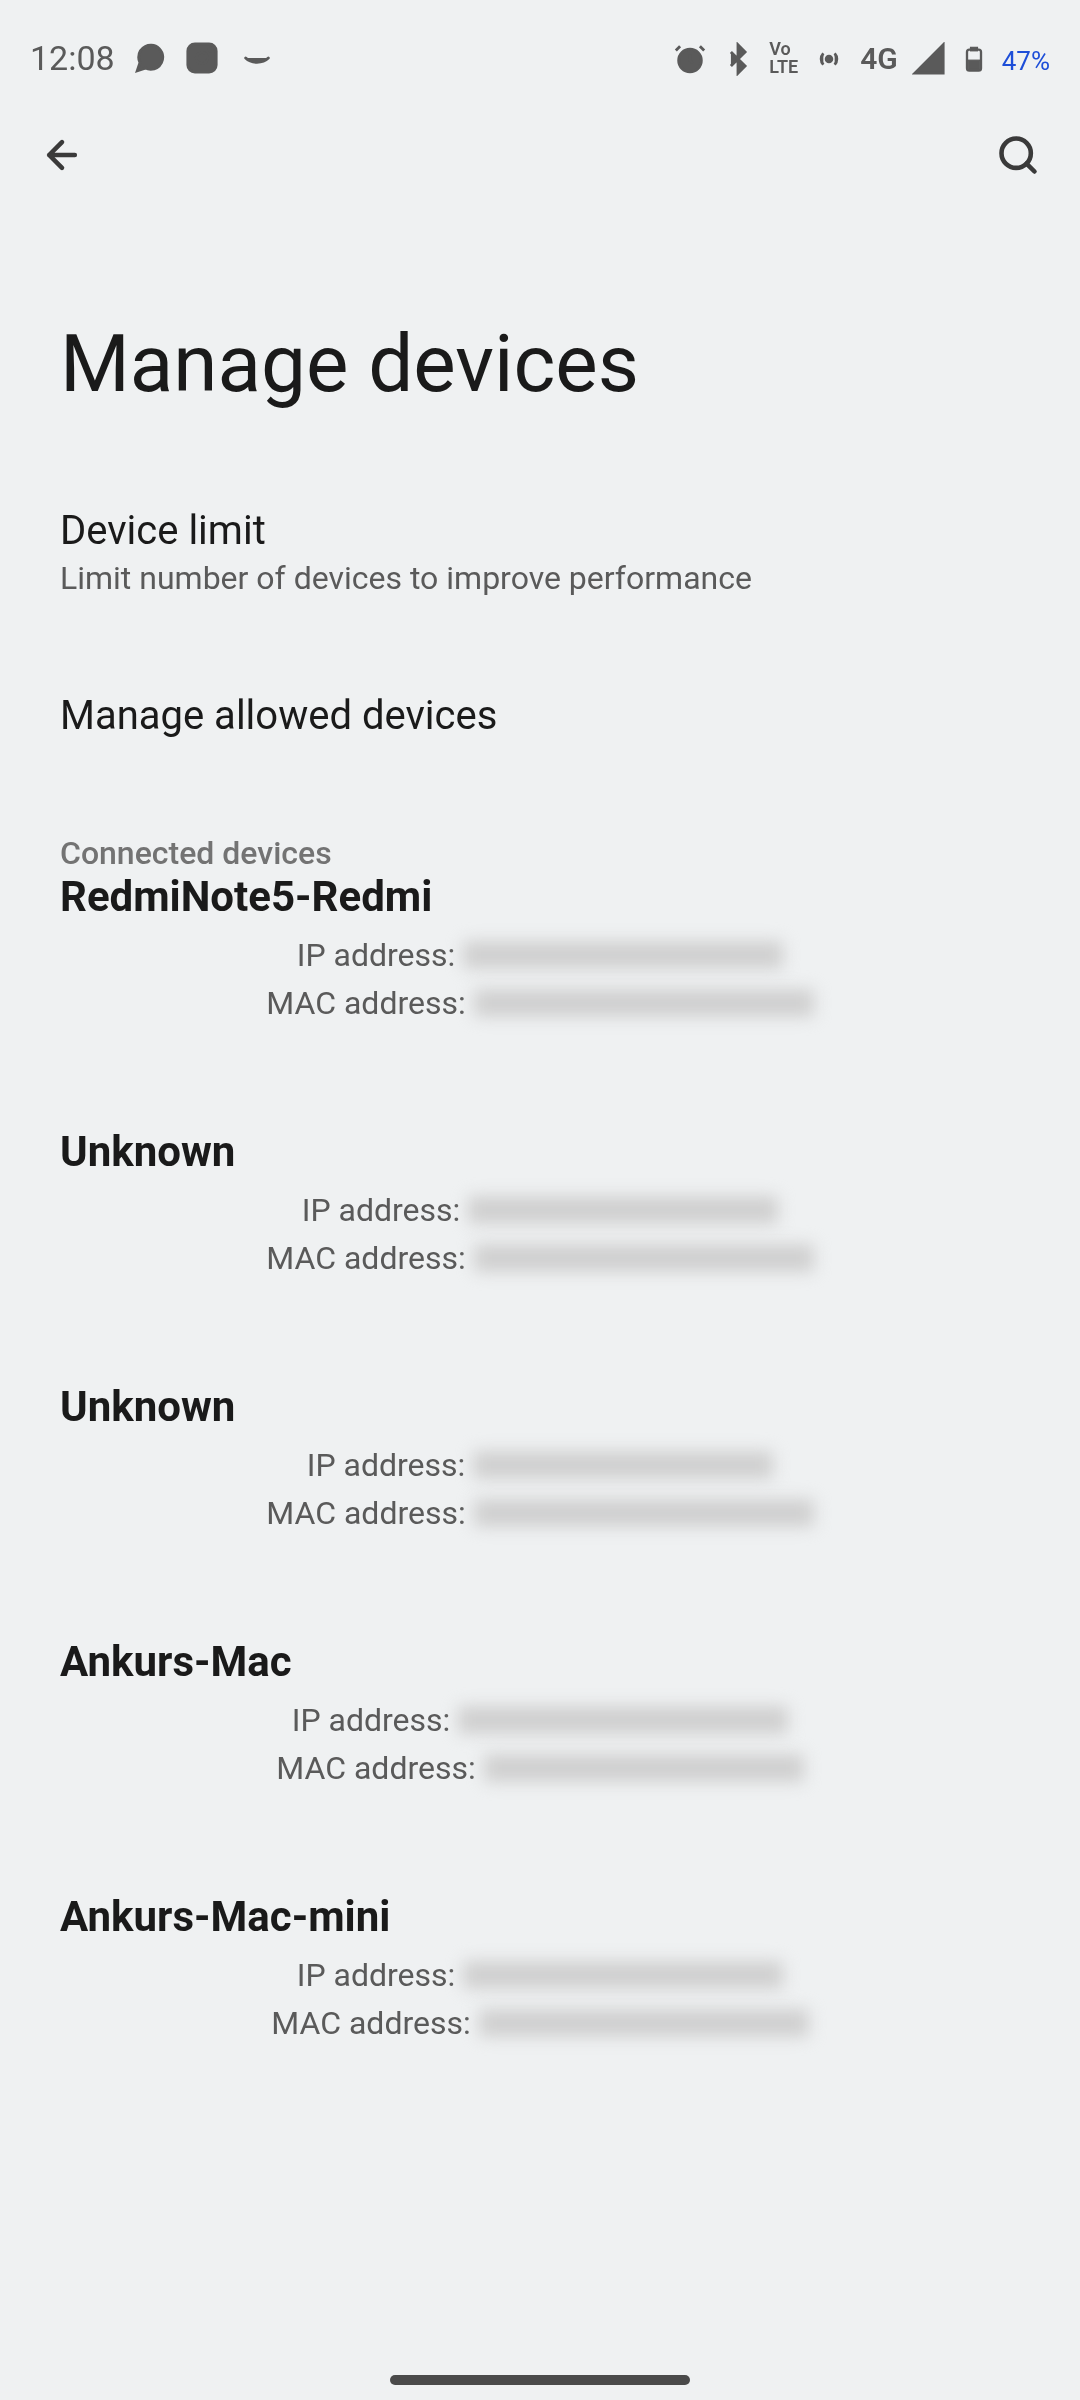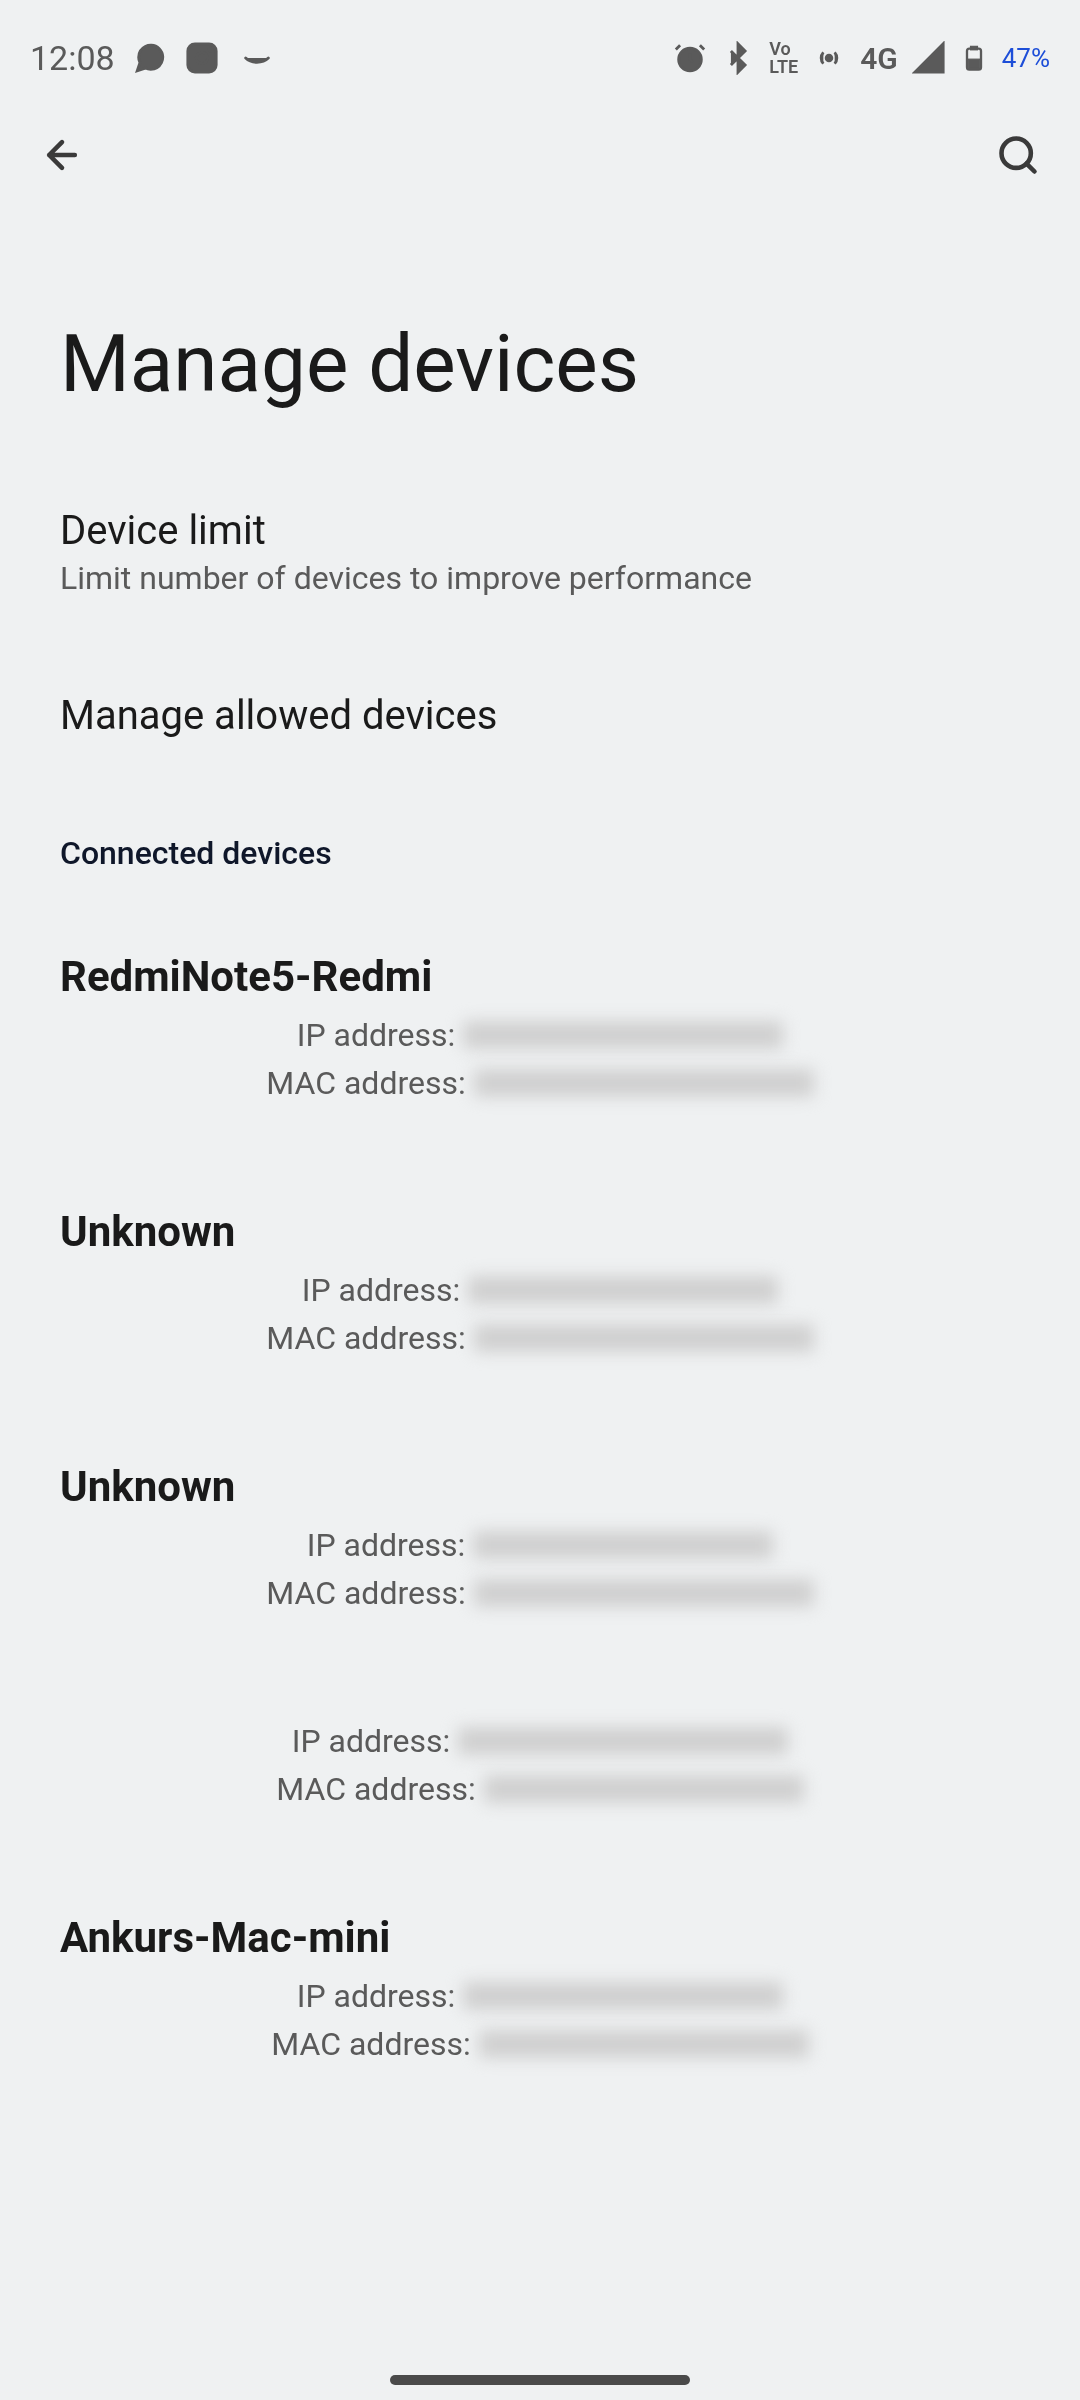--- a/index.html
+++ b/index.html
@@ -26,21 +26,21 @@
       color: #4a4a4a;
       margin-top: 19px;
     }
     .status-left {
       display: flex;
       align-items: center;
       gap: 18px;
     }
     .status-right {
       display: flex;
-      align-items: center;
+      align-items: flex-end;
       gap: 14px;
     }
     .status-time {
       font-size: 34px;
       font-weight: 400;
       color: #5a5a5a;
     }
     .status-icon-svg {
       width: 34px;
       height: 34px;
@@ -86,22 +86,21 @@
       margin-bottom: 5px;
     }
     .settings-item-subtitle {
       font-size: 32px;
       font-weight: 400;
       color: #5a5a5a;
     }
     .section-header {
       font-size: 32px;
       font-weight: 500;
-      color: #0f172a;
-      margin-bottom: 80px;
+      color: #737373;
     }
     .device-item {
       margin-bottom: 100px;
     }
     .device-name {
       font-size: 42px;
       font-weight: 700;
       color: #1a1a1a;
       margin-bottom: 10px;
     }
@@ -235,20 +234,21 @@
       <span>IP address:</span>
       <span class="blurred-value" style="width:300px"></span>
     </div>
     <div class="device-detail">
       <span>MAC address:</span>
       <span class="blurred-value" style="width:340px"></span>
     </div>
   </div>
 
   <div class="device-item">
+    <div class="device-name">Ankurs-Mac</div>
     <div class="device-detail">
       <span>IP address:</span>
       <span class="blurred-value" style="width:330px"></span>
     </div>
     <div class="device-detail">
       <span>MAC address:</span>
       <span class="blurred-value" style="width:320px"></span>
     </div>
   </div>
 

